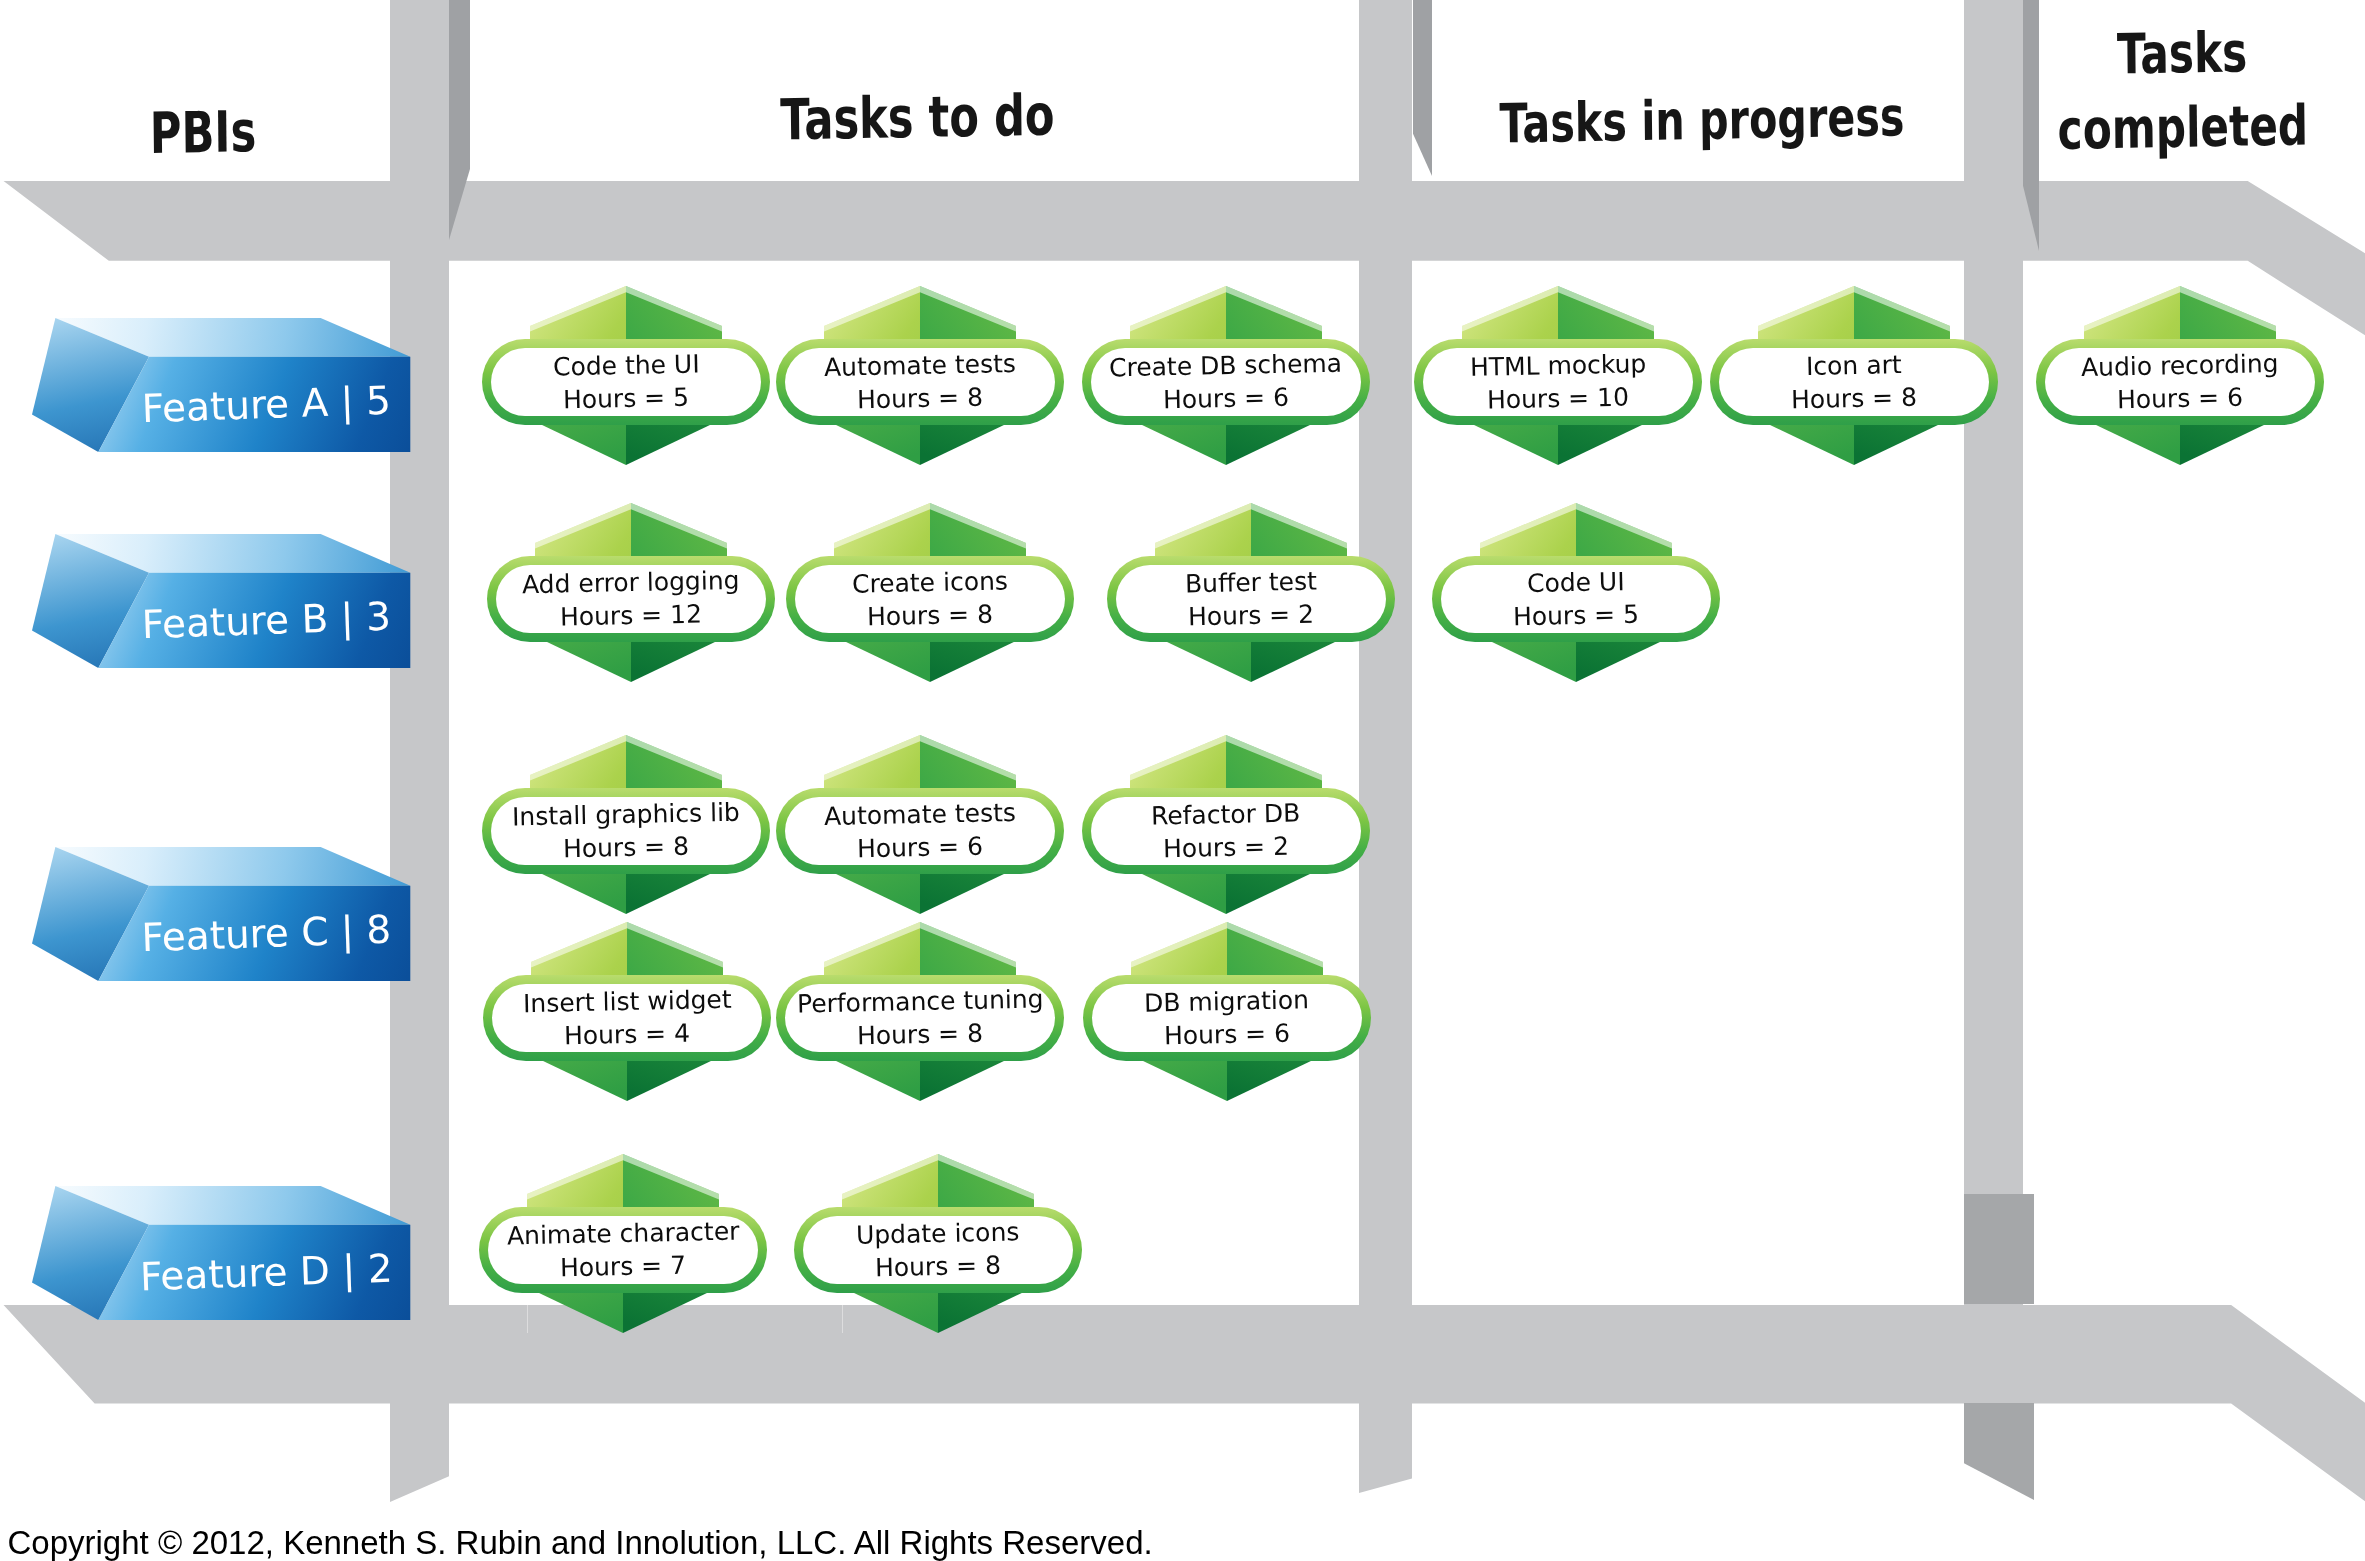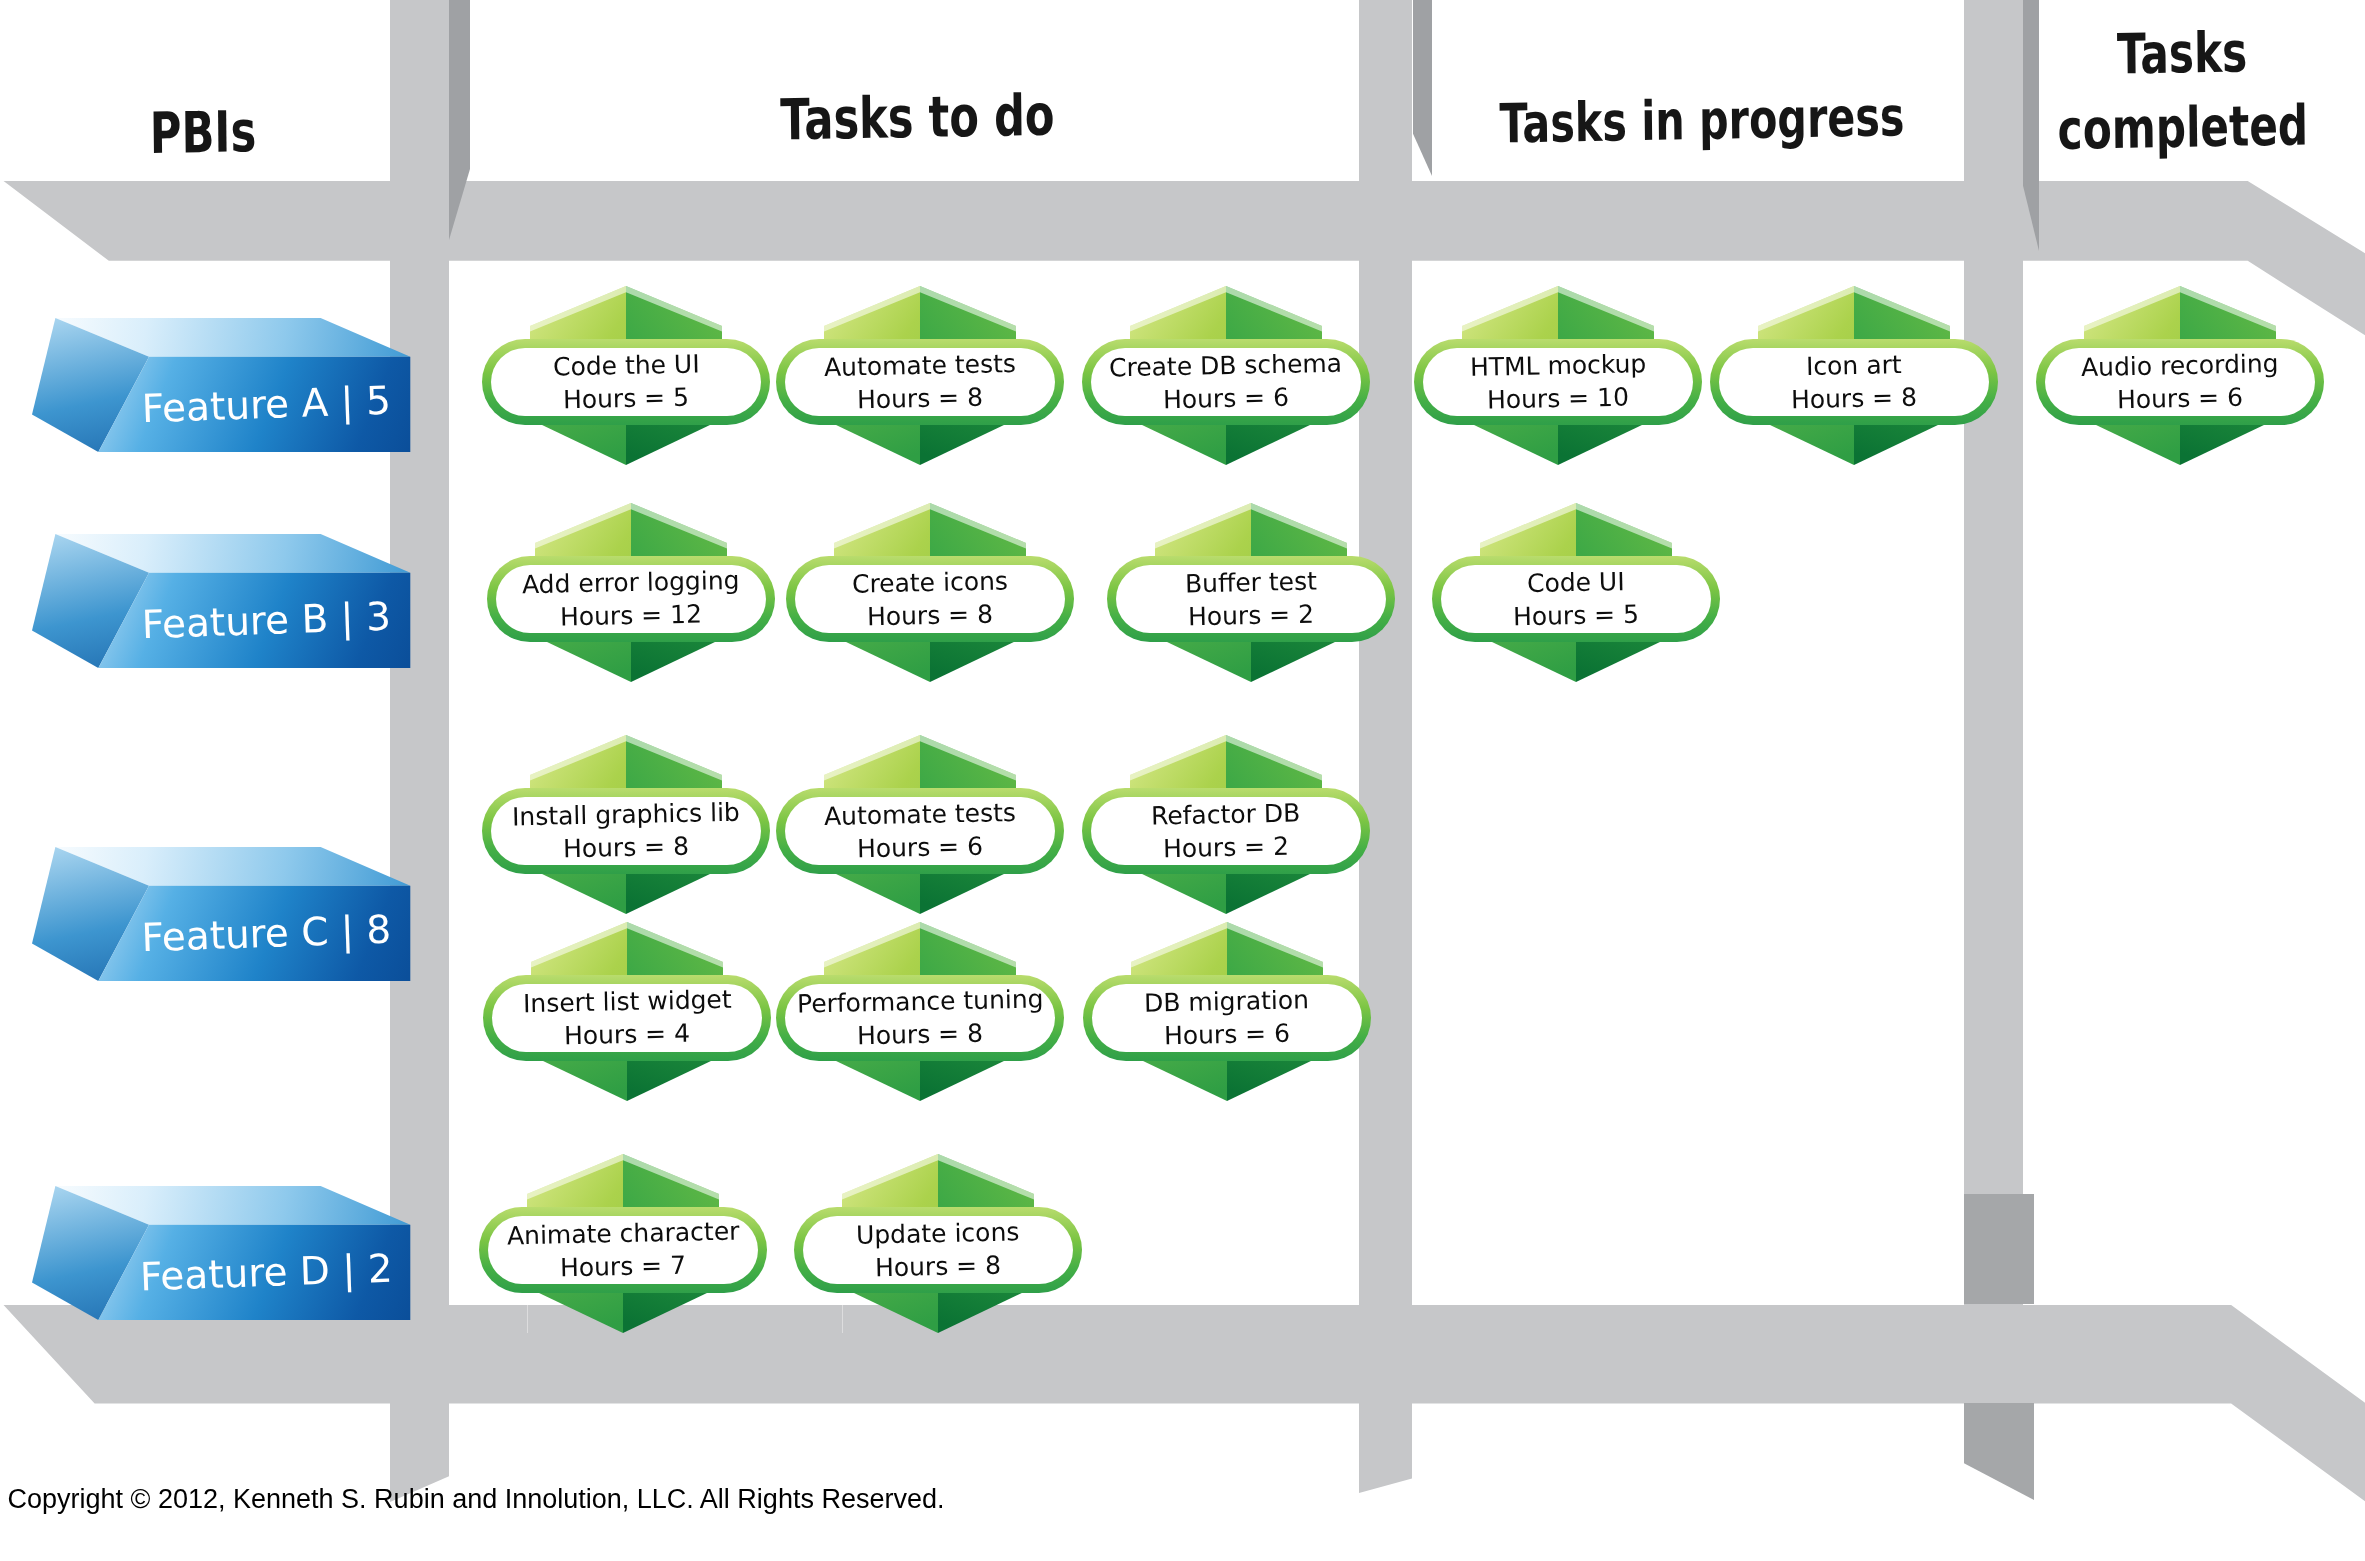--- a/index.html
+++ b/index.html
@@ -64,22 +64,22 @@
     background:linear-gradient(200deg,#28963f 0%,#0b7334 70%);}
   .gbs{left:calc(50% - 0.5px);width:1.1px;inset:auto;position:absolute;top:0;height:100%;
     background:rgba(255,255,255,.4);}
   .pill{position:absolute;left:0;top:53px;width:288px;height:86px;border-radius:44px;
     background:linear-gradient(180deg,#b9dc6d 0%,#7cc544 38%,#44af46 72%,#2f9f49 100%);}
   .pin{position:absolute;inset:9px;background:#fff;border-radius:34px;
     display:flex;flex-direction:column;align-items:center;justify-content:center;text-align:center;}
   .tt,.th{font-size:25px;line-height:33px;white-space:nowrap;color:#0d0d0d;transform:rotate(-1.2deg);}
 
   
-  .copyright{position:absolute;left:7.5px;top:1484px;color:#000;
-    font-family:"Liberation Sans",sans-serif;font-size:27px;}
+  .copyright{position:absolute;left:7.5px;top:1524px;color:#000;
+    font-family:"Liberation Sans",sans-serif;font-size:33px;}
 </style>
 </head>
 <body>
 
 <div class="board">
 
   <div class="hbeam hbeam-top"></div>
   <div class="vbeam vb1"></div>
   <div class="vbeam vb2"></div>
   <div class="vbeam vb3"></div>

